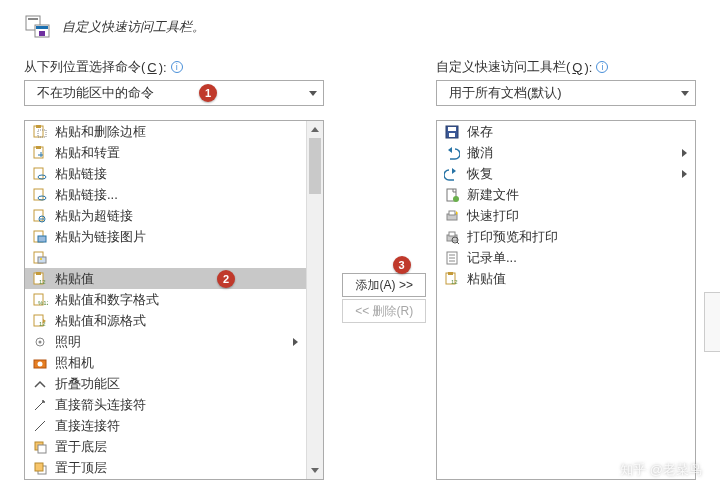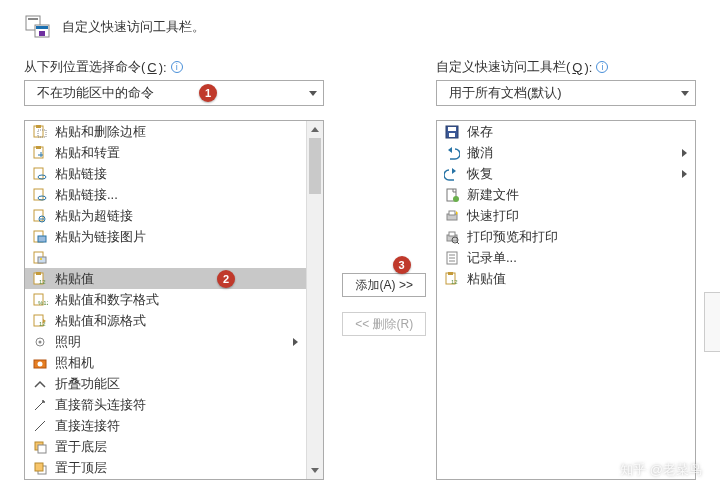--- a/index.html
+++ b/index.html
@@ -7,21 +7,21 @@
   font-family: "Microsoft YaHei", "Segoe UI", sans-serif;
   font-size: 13px;
   color: #333;
   background: #fff;
   width: 720px;
   height: 501px;
   overflow: hidden;
   position: relative;
 }
 .container { padding: 8px 24px 0 24px; }
-.header-row { display: flex; align-items: center; gap: 10px; margin-bottom: 18px; padding-top: 6px; }
+.header-row { display: flex; align-items: center; gap: 10px; margin-bottom: 18px; padding-top: 6px; font-style: italic; }
 .header-icon { width: 28px; height: 26px; display:flex; align-items:center; justify-content:center; }
 .header-title { font-size: 13px; color: #333; }
 .columns { display: flex; gap: 0; align-items: flex-start; }
 .col-left { width: 310px; }
 .col-mid { width: 104px; display: flex; flex-direction: column; justify-content: center; align-items: center; padding-top: 215px; }
 .col-right { flex: 1; }
 .field-label { font-size: 13px; color: #333; margin-bottom: 4px; display:flex; align-items:center; gap:2px; }
 .field-label .u { text-decoration: underline; }
 .info-icon {
   display:inline-block; width:12px; height:12px; border:1px solid #4a90d9; border-radius:50%;
@@ -51,21 +51,21 @@
   position:absolute; right:0; top:0; bottom:0; width:17px; background:#f0f0f0;
   border-left:1px solid #dcdcdc; display:flex; flex-direction:column;
 }
 .sb-btn { height:17px; display:flex; align-items:center; justify-content:center; }
 .sb-btn .tri-up { width:0;height:0;border-left:4px solid transparent;border-right:4px solid transparent;border-bottom:5px solid #666; }
 .sb-btn .tri-down { width:0;height:0;border-left:4px solid transparent;border-right:4px solid transparent;border-top:5px solid #666; }
 .sb-track { flex:1; position:relative; }
 .sb-thumb { position:absolute; left:2px; right:2px; background:#c9c9c9; border-radius:0; }
 .mid-btn {
   width: 84px; height: 24px; border: 1px solid #ababab; background: #fff;
-  font-size: 12px; color: #333; margin-bottom: 15px; display:flex; align-items:center; justify-content:center;
+  font-size: 12px; color: #333; margin-bottom: 2px; display:flex; align-items:center; justify-content:center;
   cursor:pointer;
 }
 .mid-btn.disabled { color: #a7a7a7; border-color:#cfcfcf; cursor:default; }
 .annot {
   position:absolute; width:18px; height:18px; background:#c0392b; border-radius:50%;
   color:#fff; font-size:11px; font-weight:bold; display:flex; align-items:center; justify-content:center;
   box-shadow: 0 1px 2px rgba(0,0,0,.3);
 }
 .right-panel .listbox { height: 360px; }
 .right-edge-btn {

